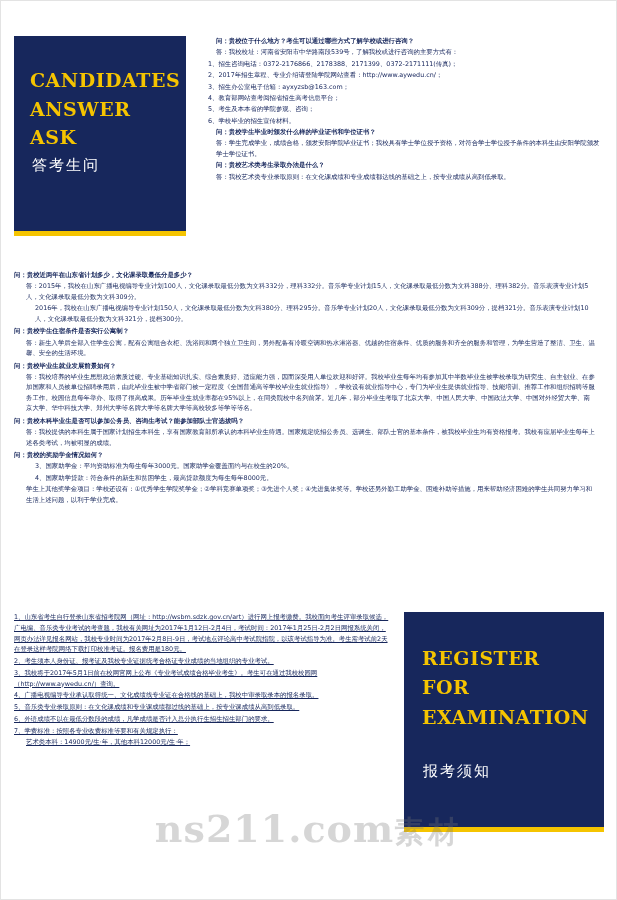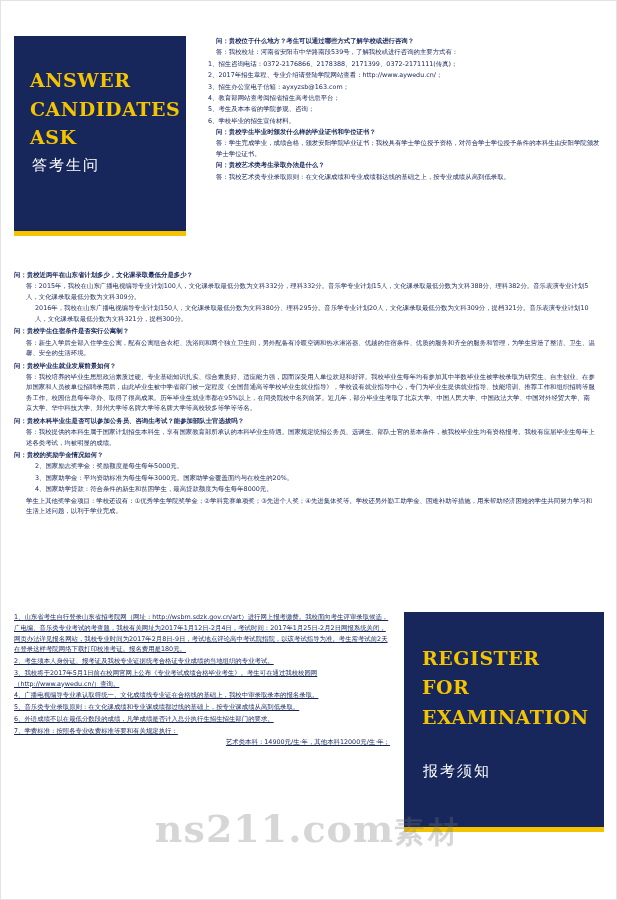--- a/index.html
+++ b/index.html
@@ -75,21 +75,21 @@
   .bottom-block{
     position:absolute;left:14px;top:612px;width:590px;height:252px;
   }
   .notes{
     position:absolute;left:0;top:0;width:376px;
     font-size:6.4px;
     line-height:1.68;
     color:#17275c;
   }
   .notes p{margin:0 0 1px 0;text-decoration:underline;}
-  .notes .ind{padding-left:12px;text-align:right;}
+  .notes .ind{padding-left:12px;}
   .navy-panel2{
     position:absolute;left:390px;top:0;width:200px;height:220px;
     background:#17275c;
     border-bottom:5px solid #f5c400;
     box-sizing:border-box;
   }
   .navy-panel2 .eng{
     position:absolute;left:18px;top:32px;width:176px;
     color:#f5c400;
     font-family:"DejaVu Serif","Liberation Serif",serif;
@@ -125,22 +125,22 @@
 </style>
 </head>
 <body>
 
 <div class="page">
 
   <div class="top-block">
 
     <div class="navy-panel">
       <div class="eng">
+        <div>CANDIDATES</div>
         <div>ANSWER</div>
-        <div>CANDIDATES</div>
         <div>ASK</div>
       </div>
       <div class="chs">答考生问</div>
     </div>
 
     <div class="qa-block">
       <p class="q">问：贵校位于什么地方？考生可以通过哪些方式了解学校或进行咨询？</p>
       <p class="a">答：我校校址：河南省安阳市中华路南段539号，了解我校或进行咨询的主要方式有：</p>
       <p class="a ind">1、招生咨询电话：0372-2176866、2178388、2171399、0372-2171111(传真)；</p>
       <p class="a ind">2、2017年招生章程、专业介绍请登陆学院网站查看：http://www.aywedu.cn/；</p>
@@ -159,21 +159,20 @@
     <p class="qq">问：贵校近两年在山东省计划多少，文化课录取最低分是多少？</p>
     <p class="ind">答：2015年，我校在山东广播电视编导专业计划100人，文化课录取最低分数为文科332分，理科332分。音乐学专业计划15人，文化课录取最低分数为文科388分、理科382分。音乐表演专业计划5人，文化课录取最低分数为文科309分。</p>
     <p class="ind2">2016年，我校在山东广播电视编导专业计划150人，文化课录取最低分数为文科380分、理科295分。音乐学专业计划20人，文化课录取最低分数为文科309分，提档321分。音乐表演专业计划10人，文化课录取最低分数为文科321分，提档300分。</p>
     <p class="qq">问：贵校学生住宿条件是否实行公寓制？</p>
     <p class="ind">答：新生入学后全部入住学生公寓，配有公寓组合衣柜、洗浴间和两个独立卫生间，另外配备有冷暖空调和热水淋浴器、优越的住宿条件、优质的服务和齐全的服务和管理，为学生营造了整洁、卫生、温馨、安全的生活环境。</p>
     <p class="qq">问：贵校毕业生就业发展前景如何？</p>
     <p class="ind">答：我校培养的毕业生思想政治素质过硬、专业基础知识扎实、综合素质好、适应能力强，因而深受用人单位欢迎和好评。我校毕业生每年均有参加其中半数毕业生被学校录取为研究生、自主创业、在参加国家和人员被单位招聘录用后，由此毕业生被中学省部门被一定程度《全国普通高等学校毕业生就业指导》，学校设有就业指导中心，专门为毕业生提供就业指导、技能培训、推荐工作和组织招聘等服务工作。校园信息每年举办、取得了很高成果。历年毕业生就业率都在95%以上，在同类院校中名列前茅。近几年，部分毕业生考取了北京大学、中国人民大学、中国政法大学、中国对外经贸大学、南京大学、华中科技大学、郑州大学等名牌大学等名牌大学等高校较多等学等等名。</p>
     <p class="qq">问：贵校本科毕业生是否可以参加公务员、咨询生考试？能参加部队士官选拔吗？</p>
     <p class="ind">答：我校提供的本科生属于国家计划招生本科生，享有国家教育部所承认的本科毕业生待遇。国家规定统招公务员、选调生、部队士官的基本条件，被我校毕业生均有资格报考。我校有应届毕业生每年上述各类考试，均被明显的成绩。</p>
     <p class="qq">问：贵校的奖励学金情况如何？</p>
-    <p class="ind2">2、国家励志奖学金：奖励额度是每生每年5000元。</p>
     <p class="ind2">3、国家助学金：平均资助标准为每生每年3000元。国家助学金覆盖面约与在校生的20%。</p>
     <p class="ind2">4、国家助学贷款：符合条件的新生和贫困学生，最高贷款额度为每生每年8000元。</p>
     <p class="ind">学生上其他奖学金项目：学校还设有：①优秀学生学院奖学金；②学科竞赛单项奖；③先进个人奖；④先进集体奖等。学校还另外勤工助学金、困难补助等措施，用来帮助经济困难的学生共同努力学习和生活上述问题，以利于学业完成。</p>
   </div>
 
   <div class="bottom-block">
 
     <div class="notes">
       <p>1、山东省考生自行登录山东省招考院网（网址：http://wsbm.sdzk.gov.cn/art）进行网上报考缴费。我校面向考生评审录取候选，广电编、音乐类专业考试的考查题，我校有关网址为2017年1月12日-2月4日，考试时间：2017年1月25日-2月2日网报系统关闭，网页办法详见报名网站，我校专业时间为2017年2月8日-9日，考试地点评论高中考试院指院，以该考试指导为准。考生需考试前2天在登录这样考院网络下载打印校准考证。报名费用是180元。</p>
       <p>2、考生须本人身份证、报考证及我校专业证据统考合格证专业成绩的当地组织的专业考试。</p>

